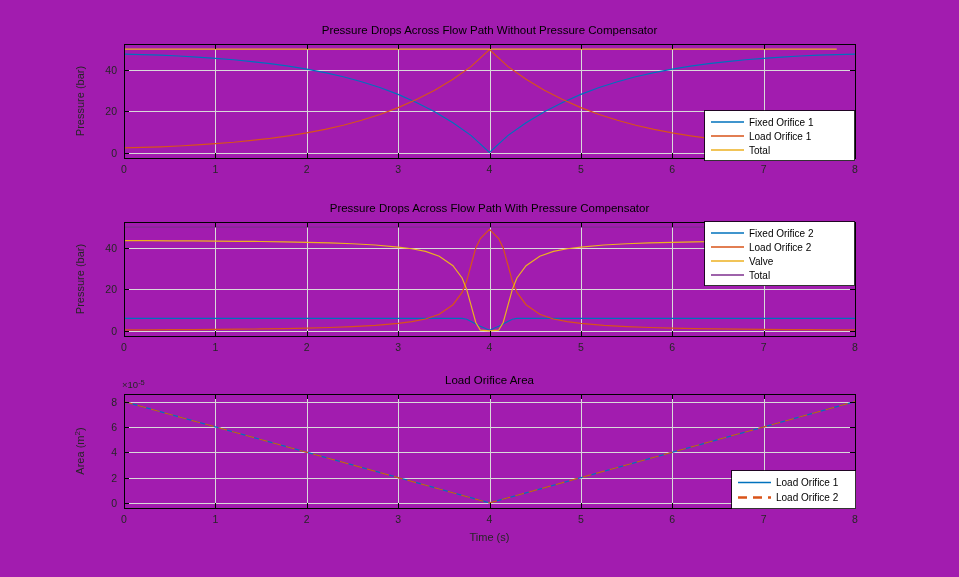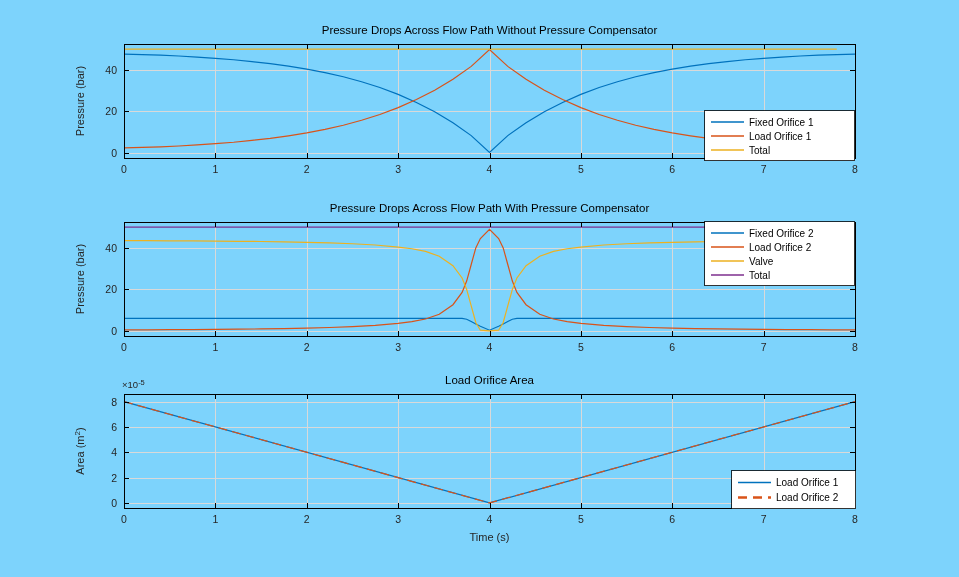--- a/index.html
+++ b/index.html
@@ -1,17 +1,17 @@
 <!DOCTYPE html>
 <html><head>
 <meta charset="utf-8">
 <style>
   html,body{margin:0;padding:0;background:#ffffff;}
   body{width:959px;height:577px;font-family:"Liberation Sans",sans-serif;color:#000;}
-  #figure{position:relative;width:959px;height:577px;background:#7dd3fc;}
+  #figure{position:relative;width:959px;height:577px;background:#a21caf;}
   svg{display:block;}
   text{font-family:"Liberation Sans",sans-serif;fill:#262626;}
   .title{font-size:11.5px;text-anchor:middle;fill:#000;}
   .axlabel{font-size:11px;text-anchor:middle;fill:#262626;}
   .tick{font-size:10.5px;fill:#262626;}
   .tickx{text-anchor:middle;}
   .ticky{text-anchor:end;}
   .expo{font-size:9.5px;text-anchor:start;fill:#262626;}
   .legtext{font-size:10px;text-anchor:start;fill:#000;}
   .axisbox{fill:none;stroke:#000;stroke-width:1;shape-rendering:crispEdges;}

